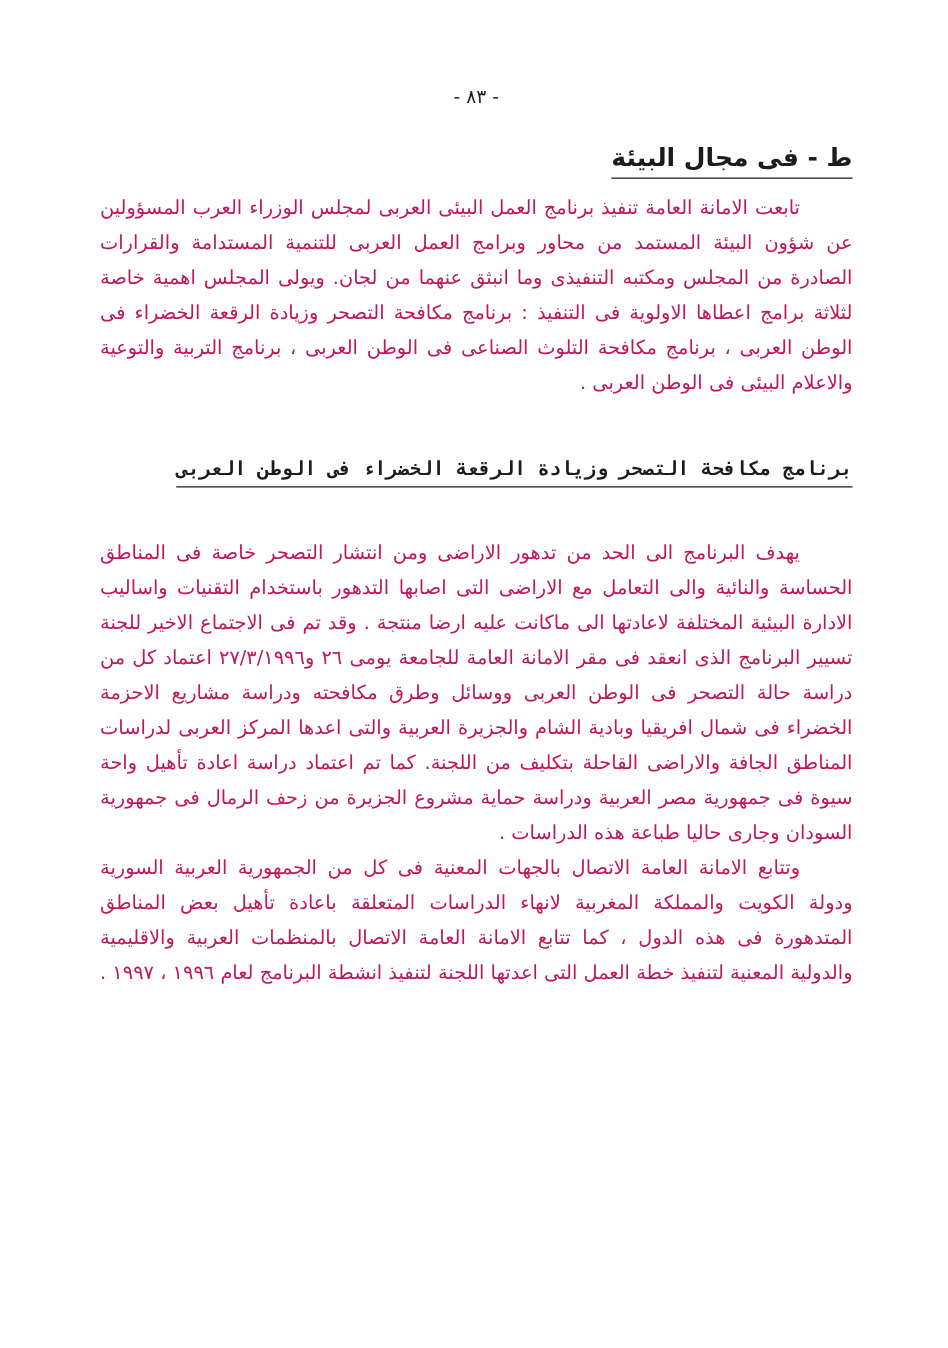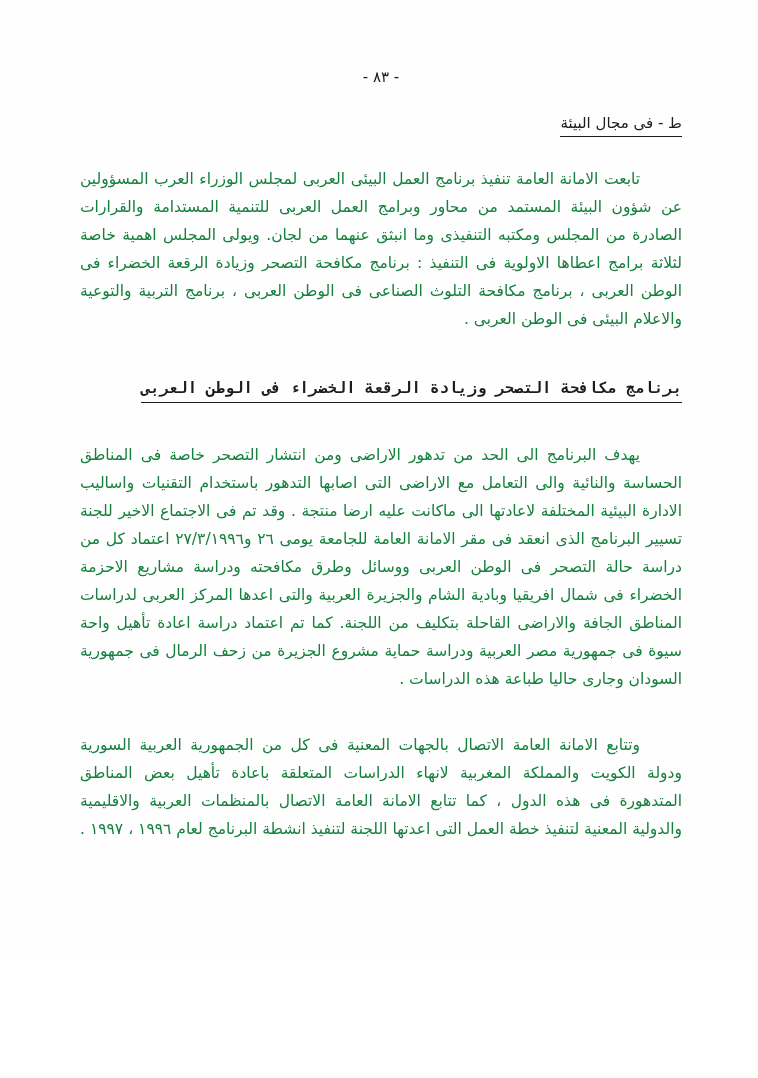--- a/index.html
+++ b/index.html
@@ -23,49 +23,48 @@
 
   .page-number {
     text-align: center;
     font-size: 15px;
     letter-spacing: 2px;
     color: #1c1c1c;
     margin-bottom: 28px;
   }
 
   .heading {
-    font-size: 15px;
-    font-weight: normal;
-    margin-bottom: 28px;
+    font-size: 20px;
+    font-weight: bold;
+    margin-bottom: 9px;
   }
 
   .underline {
     display: inline-block;
     border-bottom: 1.5px solid #1c1c1c;
     padding-bottom: 4px;
   }
 
   .para {
     font-size: 15.5px;
     line-height: 28px;
     text-align: justify;
     text-indent: 42px;
-    color: #15803d;
+    color: #be185d;
   }
 
   .subheading {
     font-size: 15.5px;
     font-weight: bold;
     margin-top: 46px;
     margin-bottom: 38px;
     font-family: Liberation Mono, monospace;
   }
 
   .para-gap {
-    margin-top: 38px;
   }
 </style>
 </head>
 <body>
 
 <div class="page">
 
   <div class="page-number">- ٨٣ -</div>
 
   <div class="heading">

